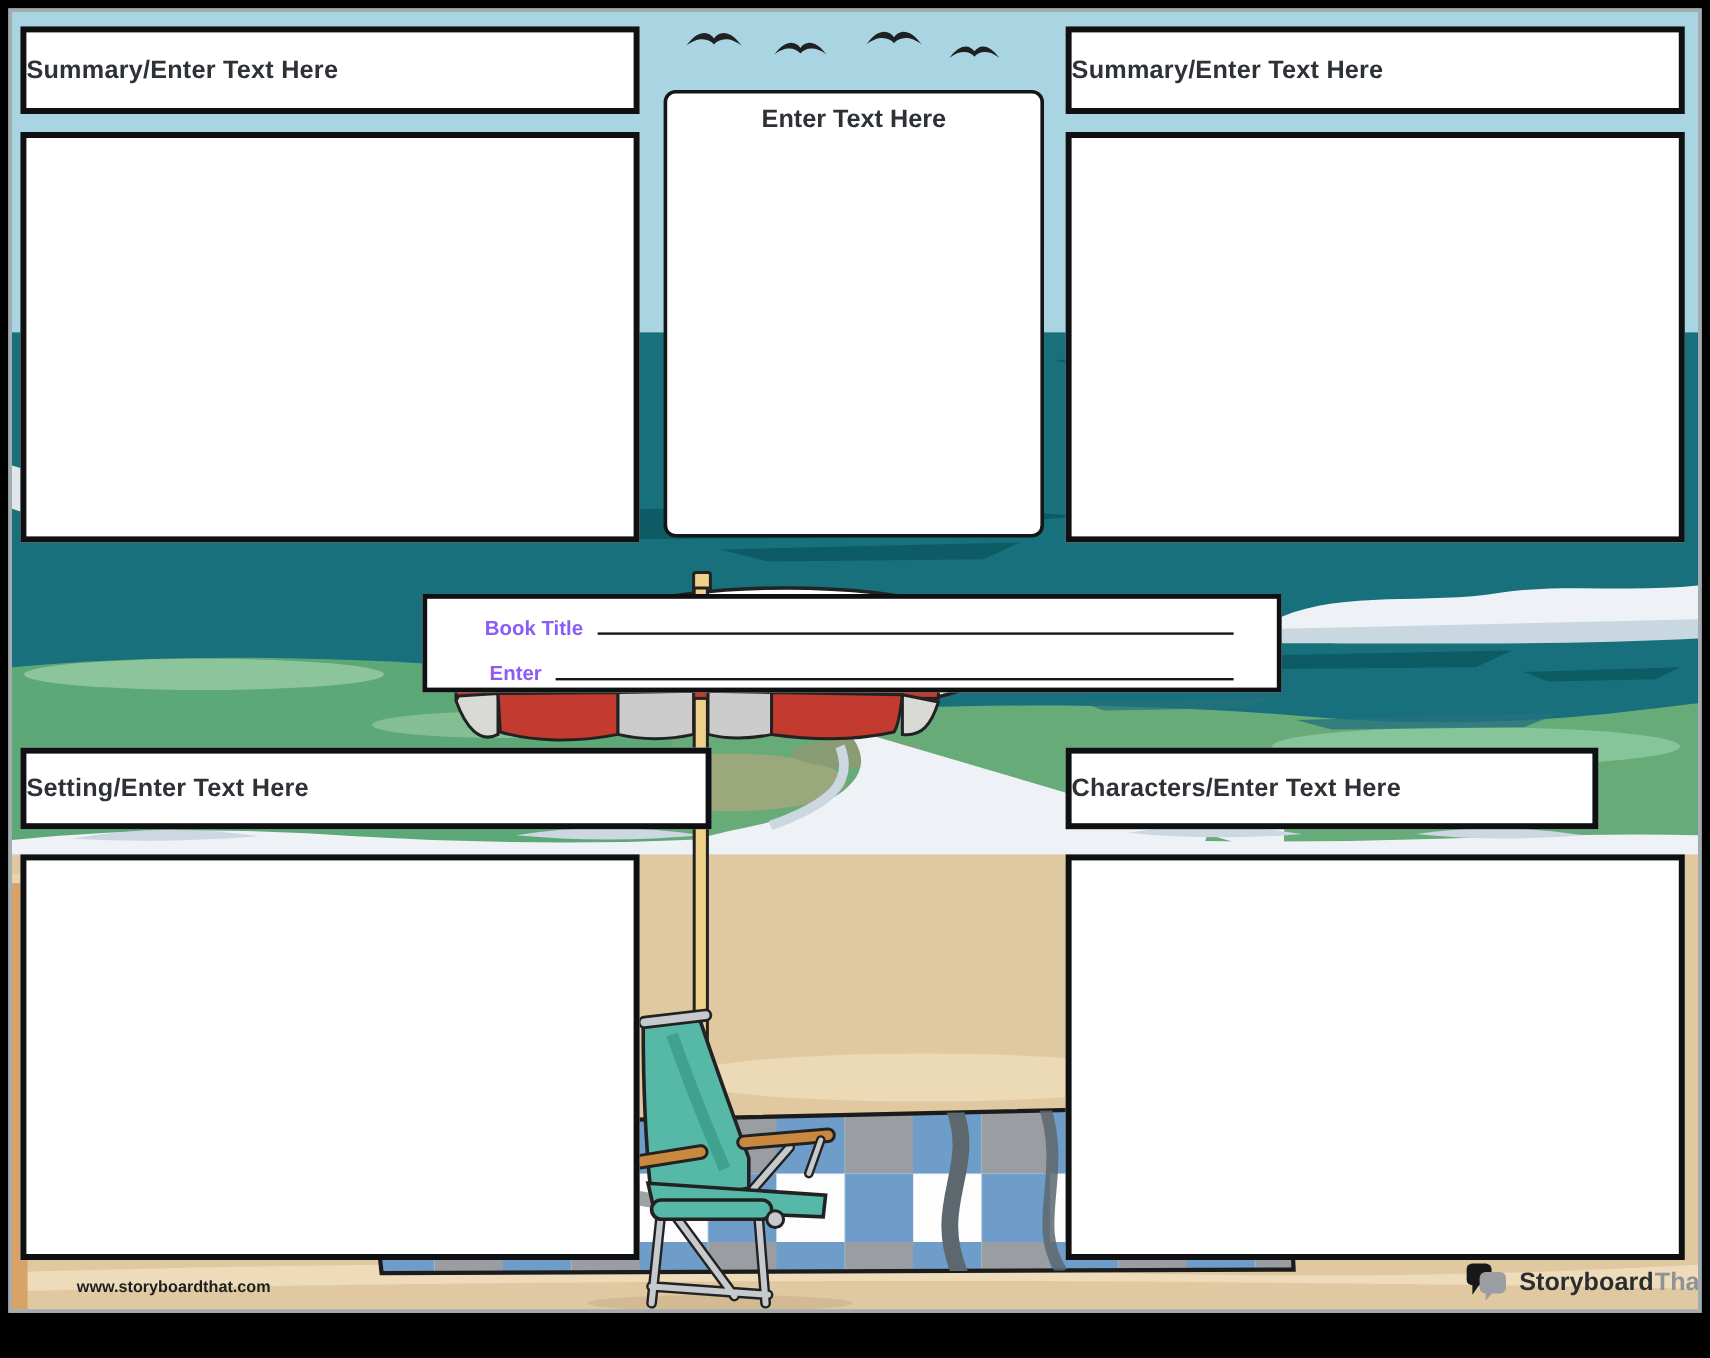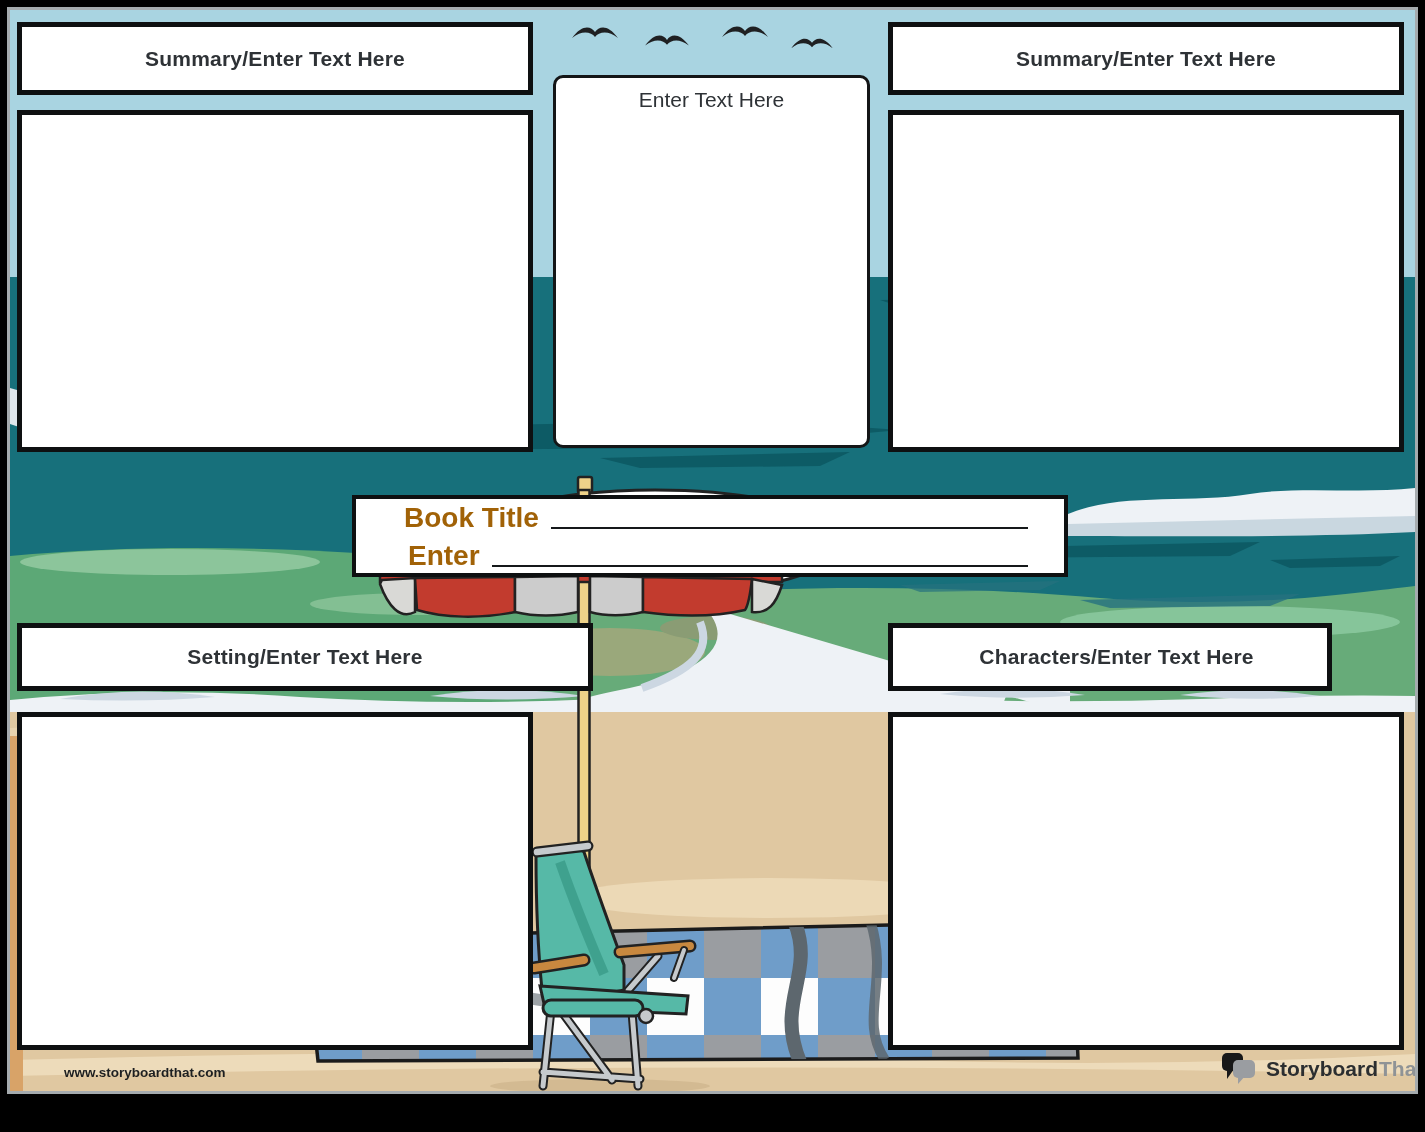--- a/index.html
+++ b/index.html
@@ -3,30 +3,30 @@
 <meta charset="utf-8">
 <style>
   html,body{margin:0;padding:0;background:#000;}
   .page{position:relative;width:1425px;height:1132px;background:#000;overflow:hidden;
         font-family:"Liberation Sans",sans-serif;}
   .canvas{position:absolute;left:7px;top:7px;width:1411px;height:1087px;
           border:3px solid #a5abae;box-sizing:border-box;overflow:hidden;background:#a9d4e1;}
   .scene{position:absolute;left:0;top:0;}
   
   .hdr{position:absolute;background:#fff;border:5px solid #0e1011;box-sizing:border-box;
-       display:flex;align-items:center;justify-content:center;}
+       display:flex;align-items:center;}
   .hdr span{font-size:21px;font-weight:bold;color:#2e3236;letter-spacing:.2px;}
   .fill{position:absolute;background:#fff;border:5px solid #0e1011;box-sizing:border-box;}
   .roundbox{position:absolute;background:#fff;border:3px solid #141617;border-radius:10px;
             box-sizing:border-box;text-align:center;}
-  .roundbox span{display:inline-block;margin-top:10px;font-size:21px;font-weight:normal;color:#2e3236;}
+  .roundbox span{display:inline-block;margin-top:10px;font-size:21px;font-weight:bold;color:#2e3236;}
   .titlebox{position:absolute;background:#fff;border:4px solid #0e1011;box-sizing:border-box;
             display:flex;flex-direction:column;justify-content:center;gap:4px;}
   .trow{display:flex;align-items:flex-end;height:34px;}
-  .trow .lbl{font-size:28px;font-weight:bold;color:#a16207;white-space:nowrap;}
+  .trow .lbl{font-size:17px;font-weight:bold;color:#8b5cf6;white-space:nowrap;}
   .trow .line{flex:1;border-bottom:2.5px solid #15181a;margin:0 36px 5px 12px;height:1px;}
   .site{position:absolute;font-size:13.5px;font-weight:bold;color:#1d1f20;}
   .logo{position:absolute;display:flex;align-items:center;gap:8px;}
   .logo .t1{font-size:21px;font-weight:600;color:#2b2e30;}
   .logo .t2{font-size:21px;font-weight:600;color:#8f9396;}
 </style>
 </head>
 <body>
 
 <div class="page">
@@ -178,21 +178,21 @@
         <span class="lbl">Enter</span>
         <span class="line"></span>
       </div>
     </div>
 
     <div class="hdr" style="left:7px;top:613px;width:576px;height:68px;">
       <span>Setting/Enter Text Here</span>
     </div>
     <div class="fill" style="left:7px;top:702px;width:516px;height:338px;"></div>
 
-    <div class="hdr" style="left:878px;top:613px;width:444px;height:68px;padding-left:13px;">
+    <div class="hdr" style="left:878px;top:613px;width:444px;height:68px;">
       <span>Characters/Enter Text Here</span>
     </div>
     <div class="fill" style="left:878px;top:702px;width:516px;height:338px;"></div>
 
     <div class="site" style="left:18px;top:1055px;margin-left:36px;">www.storyboardthat.com</div>
 
     <div class="logo" style="left:1212px;top:1042px;">
       <svg width="36" height="34" viewBox="0 0 36 34">
         <rect x="0" y="1" width="21" height="18" rx="5" fill="#181818"></rect>
         <path d="M5 17 L12 17 L5 27 Z" fill="#181818"></path>

